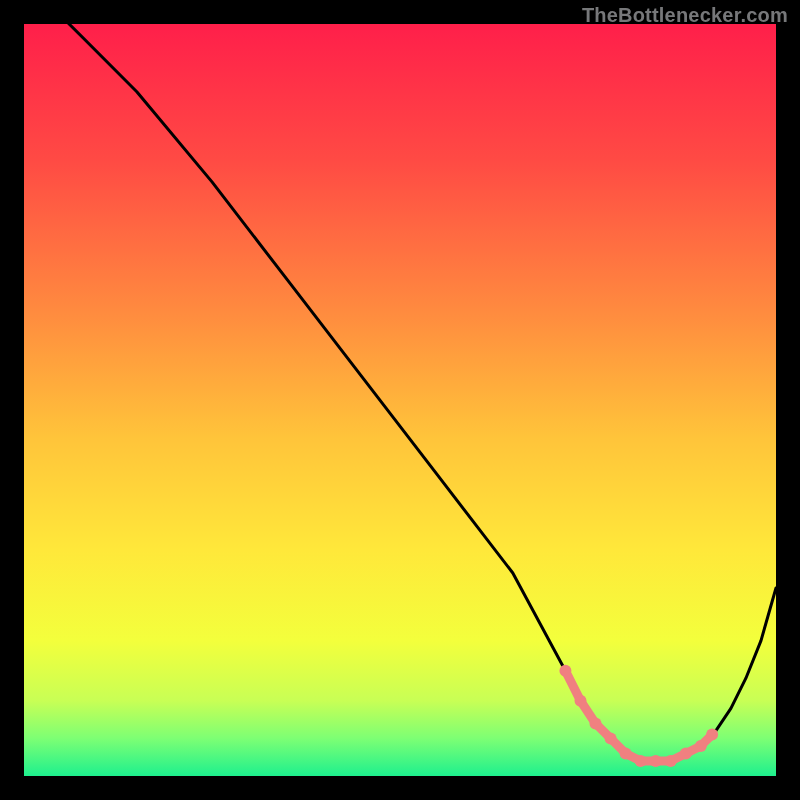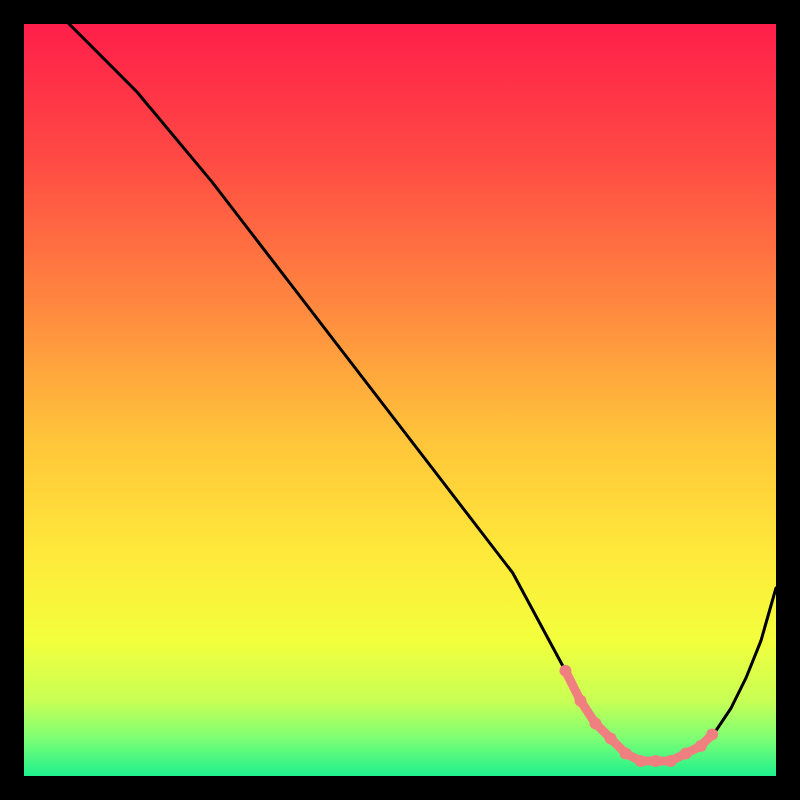--- a/index.html
+++ b/index.html
@@ -78,13 +78,14 @@
           <circle cx="640.6" cy="761.0" r="6" fill="#f08080"></circle>
           <circle cx="655.7" cy="761.0" r="6" fill="#f08080"></circle>
           <circle cx="670.7" cy="761.0" r="6" fill="#f08080"></circle>
           <circle cx="685.8" cy="753.4" r="6" fill="#f08080"></circle>
           <circle cx="700.8" cy="745.9" r="6" fill="#f08080"></circle>
           <circle cx="712.1" cy="734.6" r="6" fill="#f08080"></circle>
         </g>
     </g>
   </svg>
 
+  <div class="watermark">TheBottlenecker.com</div>
 </div>
 
 </body></html>

